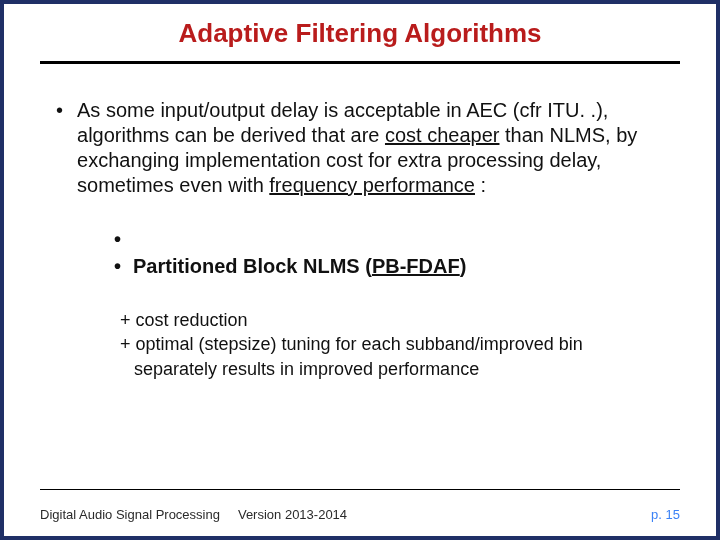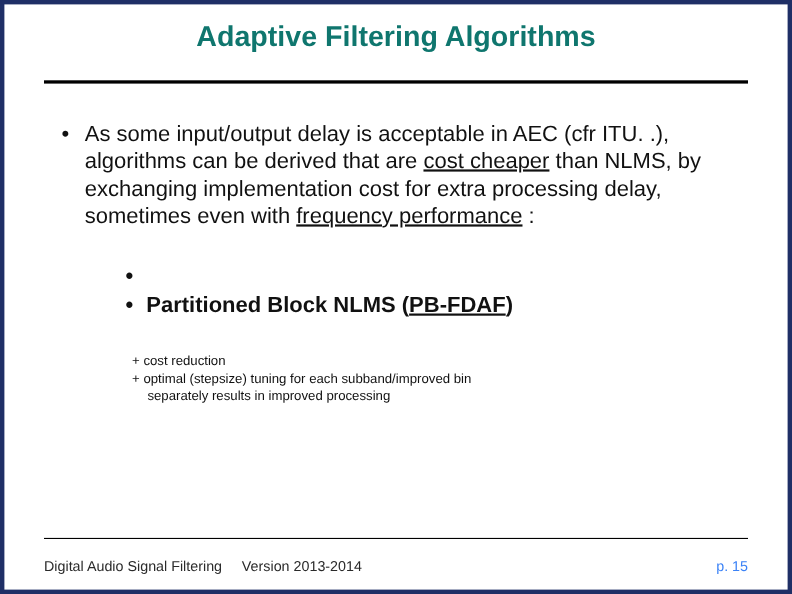--- a/index.html
+++ b/index.html
@@ -12,23 +12,23 @@
   }
   .slide {
     position: absolute;
     top: 4px; left: 4px; right: 4px; bottom: 4px;
     background: #ffffff;
   }
   .title {
     text-align: center;
     font-size: 26px;
     font-weight: bold;
-    color: #0f766e;
+    color: #b91c1c;
     padding-top: 14px;
-    padding-bottom: 24px;
+    padding-bottom: 12px;
   }
   .hr-thick {
     border: none;
     border-top: 3px solid #000;
     margin: 0 36px;
   }
   .content {
     padding: 34px 44px 0 52px;
     color: #111;
   }
@@ -53,21 +53,21 @@
     align-items: flex-start;
     font-size: 20px;
     font-weight: bold;
     line-height: 1.35;
   }
   .sub-dot {
     margin-right: 12px;
   }
   .plus-block {
     margin-left: 64px;
-    font-size: 12px;
+    font-size: 18px;
     line-height: 1.35;
   }
   .plus-line2-indent {
     margin-left: 14px;
   }
   .underline { text-decoration: underline; }
   .hr-thin {
     border: none;
     border-top: 1.5px solid #000;
     margin: 0 36px;
@@ -112,27 +112,27 @@
         <span class="sub-dot">•</span>
         <span>
           <span>Partitioned Block NLMS (</span><span class="underline">PB-FDAF</span><span>)</span>
         </span>
       </div>
     </div>
 
     <div class="plus-block">
       <div>+ cost reduction</div>
       <div>+ optimal (stepsize) tuning for each subband/improved bin</div>
-      <div class="plus-line2-indent">separately results in improved processing</div>
+      <div class="plus-line2-indent">separately results in improved performance</div>
     </div>
 
   </div>
 
   <hr class="hr-thin">
   <div class="footer">
     <div class="footer-left">
-      <span>Digital Audio Signal Filtering</span>
+      <span>Digital Audio Signal Processing</span>
       <span>Version 2013-2014</span>
     </div>
     <span class="footer-page">p. 15</span>
   </div>
 
 </div>
 
 </body></html>

